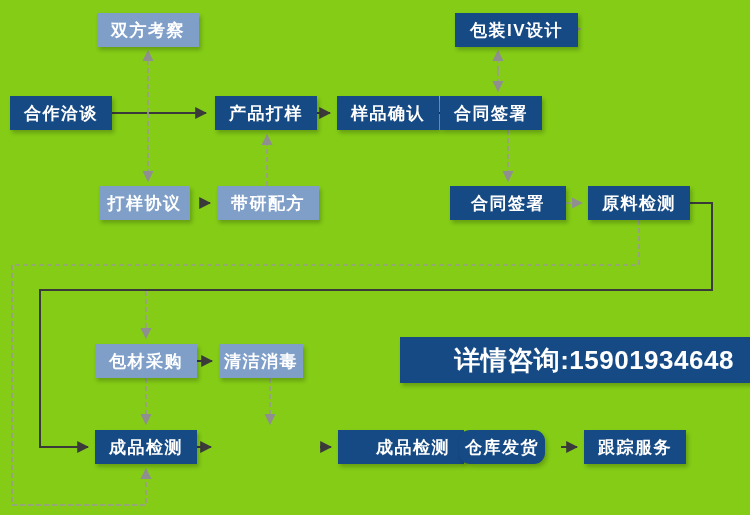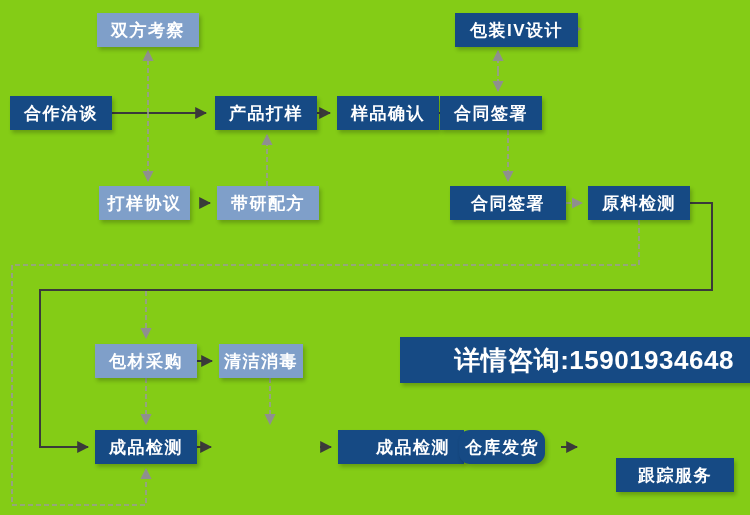--- a/index.html
+++ b/index.html
@@ -97,15 +97,15 @@
   <div class="node dark" style="left:450px;top:186px;width:116px;">合同签署</div>
   <div class="node dark" style="left:588px;top:186px;width:102px;">原料检测</div>
 
   <div class="node light" style="left:95px;top:344px;width:102px;">包材采购</div>
   <div class="node light" style="left:219px;top:344px;width:84px;">清洁消毒</div>
   <div class="banner">详情咨询:15901934648</div>
 
   <div class="node dark" style="left:95px;top:430px;width:102px;">成品检测</div>
   <div class="node dark" style="left:338px;top:430px;width:102px;padding-left:24px;">成品检测</div>
   <div class="node dark" style="left:459px;top:430px;width:86px;border-radius:11px;">仓库发货</div>
-  <div class="node dark" style="left:616px;top:430px;width:118px;margin-top:28px;">跟踪服务</div>
+  <div class="node dark" style="left:584px;top:430px;width:102px;">跟踪服务</div>
 
 </div>
 
 </body></html>

